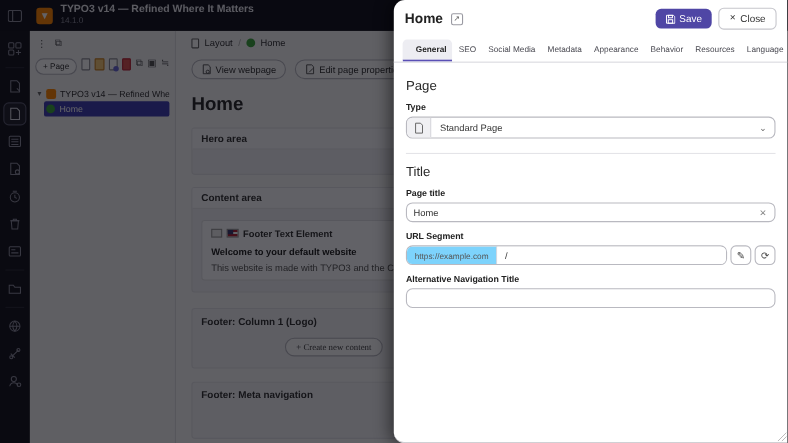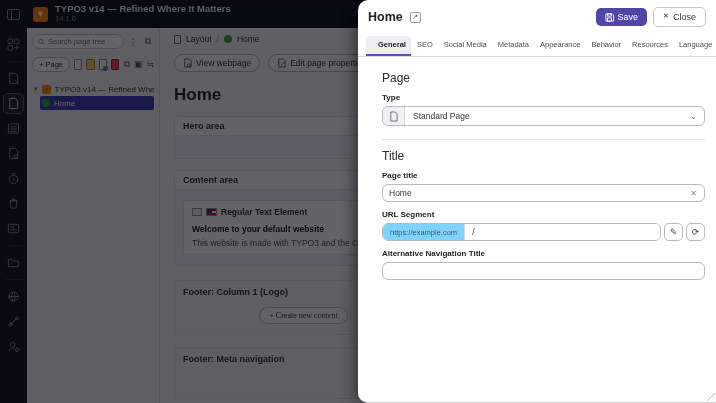--- a/index.html
+++ b/index.html
@@ -24,21 +24,21 @@
 
   
   .workspace { position:absolute; left:27px; top:28px; right:0; bottom:0; display:flex; background:#f5f5f7; }
 
   
   .pagetree { width:133px; background:#f3f3f5; border-right:1px solid #dcdce0; padding:6px 5px; flex-shrink:0; }
   .searchrow { display:flex; align-items:center; gap:3px; }
   .searchbox { flex:1; display:flex; align-items:center; gap:3px; border:1px solid #c3c3ca; border-radius:8px; background:#fff; height:15px; padding:0 5px; }
   .searchbox input { border:none; outline:none; width:100%; font-size:7.5px; color:#444; background:transparent; font-family:inherit; }
   .icon-btn { color:#555; font-size:9px; cursor:pointer; display:flex; align-items:center; justify-content:center; width:12px; }
-  .treetoolbar { display:flex; align-items:center; gap:4px; margin-top:8px; }
+  .treetoolbar { display:flex; gap:4px; margin-top:8px; }
   .newpage-btn { border:1px solid #b9b9c0; border-radius:8px; background:#fff; font-size:7.5px; color:#333; padding:2px 6px; cursor:pointer; white-space:nowrap; }
   .pt-ico { width:9px; height:11px; border:1px solid #8a8a92; border-radius:1px; background:#fdfdfd; position:relative; cursor:grab; }
   .pt-ico.orange { border-color:#c77f1f; background:#f5c876; }
   .pt-ico.badge::after { content:""; position:absolute; right:-2px; bottom:-2px; width:5px; height:5px; background:#6b6bd6; border-radius:50%; }
   .pt-ico.red { border-color:#b23; background:#d9534f; }
   .pt-glyph { font-size:9px; color:#555; cursor:grab; line-height:1; }
   .tree { margin-top:10px; font-size:8px; color:#333; }
   .tree-row { display:flex; align-items:center; gap:4px; height:14px; padding:0 2px; cursor:pointer; white-space:nowrap; overflow:hidden; }
   .tree-row .caret { font-size:7px; color:#666; }
   .t3mark { width:9px; height:9px; background:#ff8700; border-radius:2px; flex-shrink:0; }
@@ -76,21 +76,21 @@
   .modal { position:absolute; left:358px; top:0; right:0; bottom:0; background:#fff; z-index:10; border-radius:10px 0 0 10px; box-shadow:-4px 0 14px rgba(0,0,0,0.45); display:flex; flex-direction:column; border-bottom:1px solid #cfcfd4; }
   .modal-header { display:flex; align-items:center; padding:7px 10px 5px; }
   .modal-title { font-size:12.5px; font-weight:bold; color:#222; }
   .detach-btn { width:11px; height:11px; border:1px solid #9a9aa2; border-radius:2px; margin-left:7px; font-size:7px; color:#555; display:flex; align-items:center; justify-content:center; cursor:pointer; }
   .mh-spacer { flex:1; }
   .save-btn { display:flex; align-items:center; gap:4px; background:#4f46a5; color:#fff; border:none; border-radius:5px; font-size:9px; padding:4px 9px; cursor:pointer; font-family:inherit; }
   .close-btn { display:flex; align-items:flex-start; gap:4px; background:#fff; color:#333; border:1px solid #c6c6cc; border-radius:5px; font-size:9px; padding:4px 9px; margin-left:6px; cursor:pointer; font-family:inherit; }
   .tabs { display:flex; align-items:flex-end; border-bottom:1px solid #d9d9de; padding:4px 8px 0; gap:1px; white-space:nowrap; }
   .tab { font-size:7.5px; color:#4a4a52; padding:4px 5px 5px; border-bottom:2px solid transparent; cursor:pointer; }
   .tab.active { background:#ededf2; border-radius:4px 4px 0 0; border-bottom:2px solid #5a50b5; color:#222; font-weight:bold;padding-left:12px; }
-  .modal-body { padding:8px 11px; flex:1; position:relative;margin-left:13px; }
+  .modal-body { padding:8px 11px; flex:1; position:relative; }
   .sec-h { font-size:12px; color:#2a2a2a; font-weight:normal; margin:6px 0 8px; }
   .fld-label { font-size:8px; font-weight:bold; color:#222; margin:8px 0 4px; }
   .select-row { display:flex; align-items:stretch; border:1px solid #b9b9c0; border-radius:6px; overflow:hidden; height:20px; background:#fff; cursor:pointer; }
   .select-prefix { width:22px; background:#f0f0f3; border-right:1px solid #d9d9de; display:flex; align-items:center; justify-content:center; }
   .select-value { flex:1; display:flex; align-items:center; font-size:8.5px; color:#333; padding:0 8px; }
   .select-caret { display:flex; align-items:center; padding:0 7px; color:#666; font-size:8px; }
   .hr { height:1px; background:#e4e4e8; margin:13px 0 9px; }
   .input-row { display:flex; align-items:center; border:1px solid #b9b9c0; border-radius:6px; height:18px; background:#fff; padding:0 6px; }
   .input-row input { flex:1; border:none; outline:none; font-size:8.5px; color:#333; font-family:inherit; background:transparent; }
   .clear-x { color:#888; font-size:8px; cursor:pointer; padding:0 1px; }
@@ -199,27 +199,20 @@
           <path d="M2 12c.5-2.5 2-3.5 4-3.5s3.5 1 4 3.5" fill="none" stroke="currentColor"></path>
           <circle cx="11" cy="10.5" r="1.8" fill="none" stroke="currentColor"></circle>
         </svg>
     </div>
   </div>
 
   <div class="workspace">
 
     <div class="pagetree">
       <div class="searchrow">
-        <div class="searchbox">
-          <svg class="ic" width="8" height="8" viewBox="0 0 10 10">
-              <circle cx="4" cy="4" r="3" fill="none" stroke="#777"></circle>
-              <line x1="6.2" y1="6.2" x2="9" y2="9" stroke="#777"></line>
-            </svg>
-          <input placeholder="Search page tree" style="">
-        </div>
         <span class="icon-btn">⋮</span>
         <span class="icon-btn">⧉</span>
       </div>
       <div class="treetoolbar">
         <button class="newpage-btn">+ Page</button>
         <span class="pt-ico"></span>
         <span class="pt-ico orange"></span>
         <span class="pt-ico badge"></span>
         <span class="pt-ico red"></span>
         <span class="pt-glyph">⧉</span>
@@ -270,21 +263,21 @@
         <div class="ce-body" style="height:22px;"></div>
       </div>
 
       <div class="ce-section">
         <div class="ce-header">Content area</div>
         <div class="ce-body">
           <div class="ce-card">
             <div class="ce-card-head">
               <span class="ct-ico"></span>
               <span class="flag-ico"></span>
-              <span>Regular Text Element</span>
+              <span>Footer Text Element</span>
             </div>
             <div class="ce-card-title">Welcome to your default website</div>
             <div class="ce-card-text">This website is made with TYPO3 and the Camino Theme.</div>
           </div>
         </div>
       </div>
 
       <div class="footer-grid">
         <div class="footer-card">
           <div class="footer-label">Footer: Column 1 (Logo)</div>

